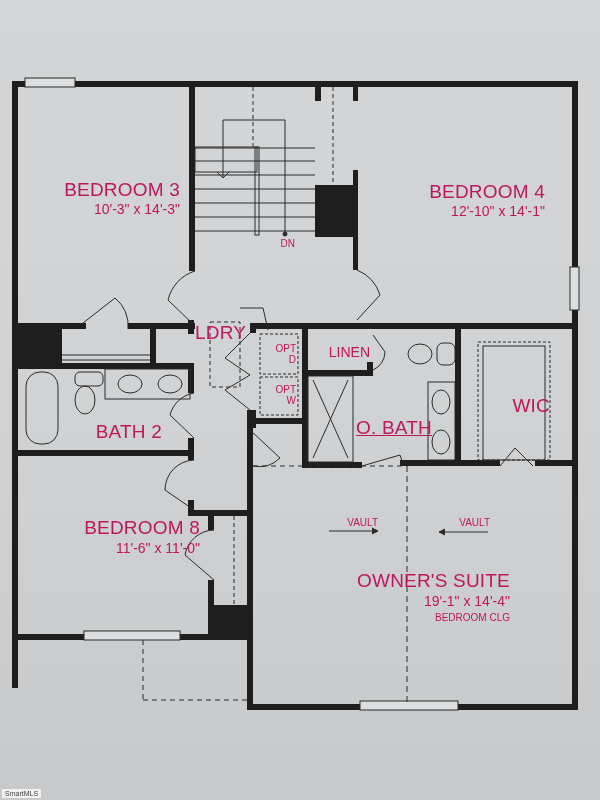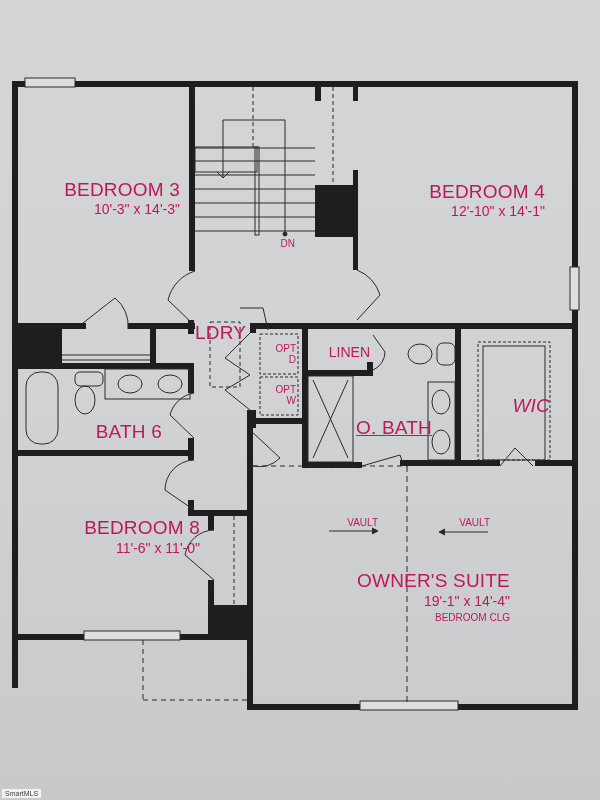--- a/index.html
+++ b/index.html
@@ -152,23 +152,23 @@
 <div class="lbl room" style="left:385px;top:182px;width:160px;">BEDROOM 4</div>
 <div class="lbl dim" style="left:385px;top:204px;width:160px;">12'-10" x 14'-1"</div>
 
 <div class="lbl room" style="left:40px;top:518px;width:160px;">BEDROOM 8</div>
 <div class="lbl dim" style="left:40px;top:541px;width:160px;">11'-6" x 11'-0"</div>
 
 <div class="lbl room" style="left:310px;top:571px;width:200px;">OWNER'S SUITE</div>
 <div class="lbl dim" style="left:310px;top:594px;width:200px;">19'-1" x 14'-4"</div>
 <div class="lbl tiny" style="left:310px;top:613px;width:200px;">BEDROOM CLG</div>
 
-<div class="lbl room" style="left:82px;top:422px;width:80px;">BATH 6</div>
+<div class="lbl room" style="left:82px;top:422px;width:80px;">BATH 2</div>
 <div class="lbl room" style="left:352px;top:418px;width:80px;text-decoration:underline;">O. BATH</div>
-<div class="lbl room" style="left:480px;top:396px;width:70px;font-style:italic;">WIC</div>
+<div class="lbl room" style="left:480px;top:396px;width:70px;">WIC</div>
 <div class="lbl small" style="left:320px;top:345px;width:50px;">LINEN</div>
 <div class="lbl room" style="left:195px;top:295px;width:50px;margin-top:28px;">LDRY</div>
 
 <div class="lbl tiny" style="left:262px;top:344px;width:34px;">OPT</div>
 <div class="lbl tiny" style="left:262px;top:355px;width:34px;">D</div>
 <div class="lbl tiny" style="left:262px;top:385px;width:34px;">OPT</div>
 <div class="lbl tiny" style="left:262px;top:396px;width:34px;">W</div>
 
 <div class="lbl tiny" style="left:275px;top:239px;width:20px;">DN</div>
 <div class="lbl tiny" style="left:328px;top:518px;width:50px;">VAULT</div>

